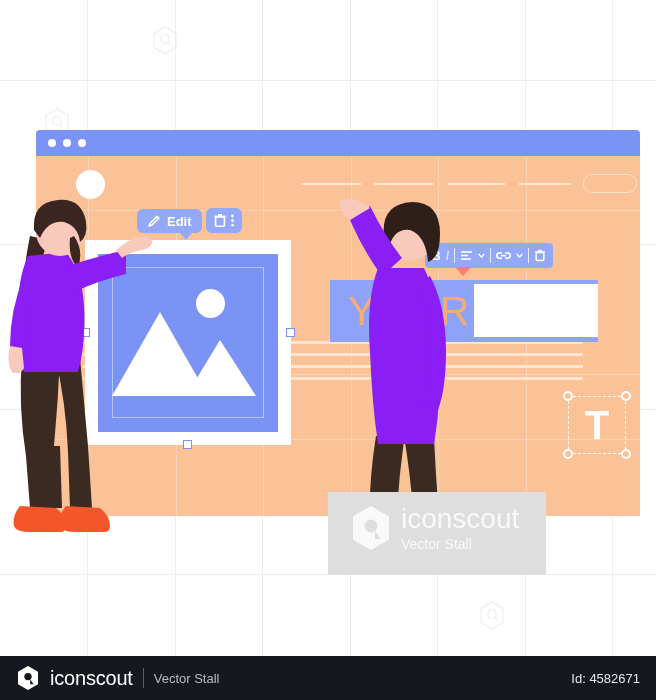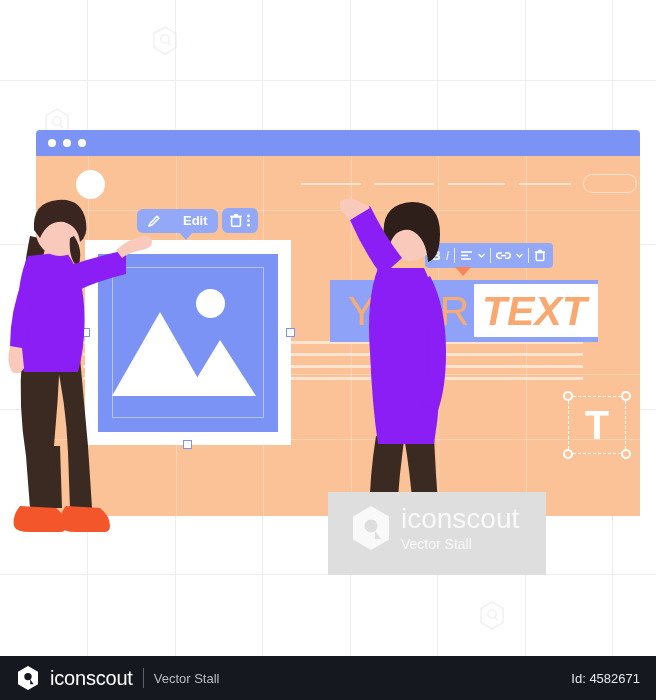--- a/index.html
+++ b/index.html
@@ -149,22 +149,22 @@
   
   .edit-toolbar {
     position: absolute;
     left: 137px; top: 208px;
     display: flex;
     align-items: center;
     gap: 4px;
   }
   .edit-pill {
     display: flex;
-    align-items: center;
-    gap: 22px;
+    align-items: flex-end;
+    gap: 6px;
     background: #93a9f8;
     border-radius: 6px;
     padding: 5px 10px;
     position: relative;
   }
   .edit-pill .label {
     color: #ffffff;
     font-size: 13px;
     font-weight: bold;
     line-height: 1;
@@ -459,21 +459,20 @@
         <circle cx="2.5" cy="3" r="1.4" fill="#ffffff"></circle>
         <circle cx="2.5" cy="7.6" r="1.4" fill="#ffffff"></circle>
         <circle cx="2.5" cy="12.2" r="1.4" fill="#ffffff"></circle>
       </svg>
     </div>
   </div>
 
   <div class="text-band"></div>
   <div class="your-word">YOUR</div>
   <div class="text-box-white"></div>
-  <div class="text-word">TEXT</div>
 
   <div class="text-toolbar">
     <span class="tb-label" style="font-weight:bold">B</span>
     <span class="tb-label" style="font-style:italic; opacity:0.8">I</span>
     <span class="tb-div"></span>
     <svg width="13" height="11" viewBox="0 0 13 11">
       <line x1="1" y1="2" x2="12" y2="2" stroke="#ffffff" stroke-width="1.6"></line>
       <line x1="1" y1="5.5" x2="8" y2="5.5" stroke="#ffffff" stroke-width="1.6"></line>
       <line x1="1" y1="9" x2="11" y2="9" stroke="#ffffff" stroke-width="1.6"></line>
     </svg>

